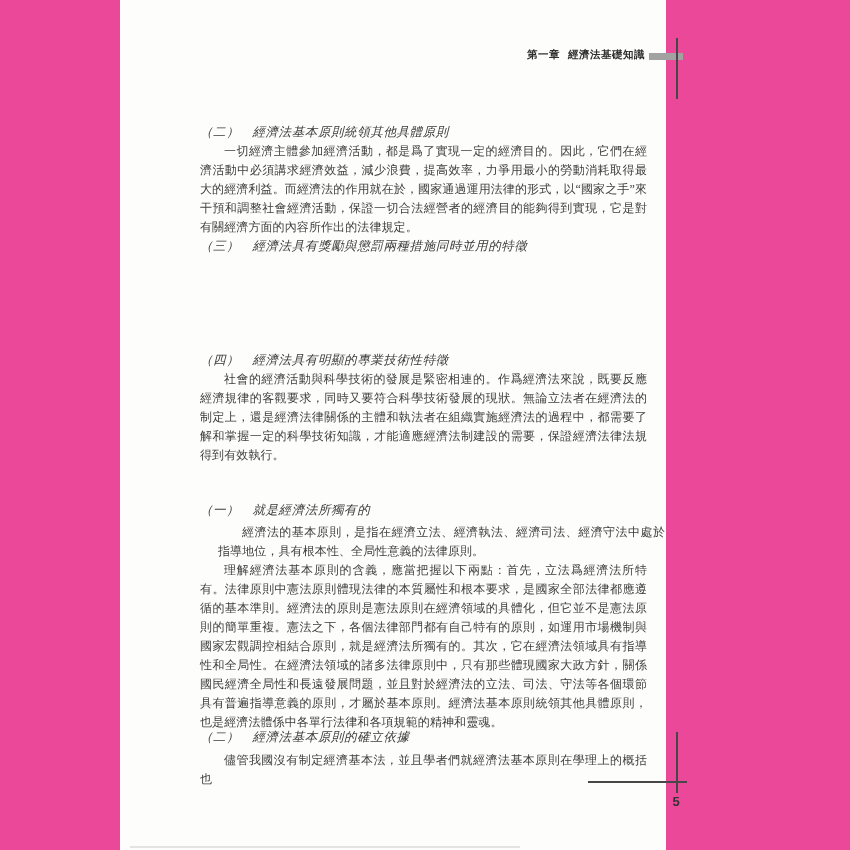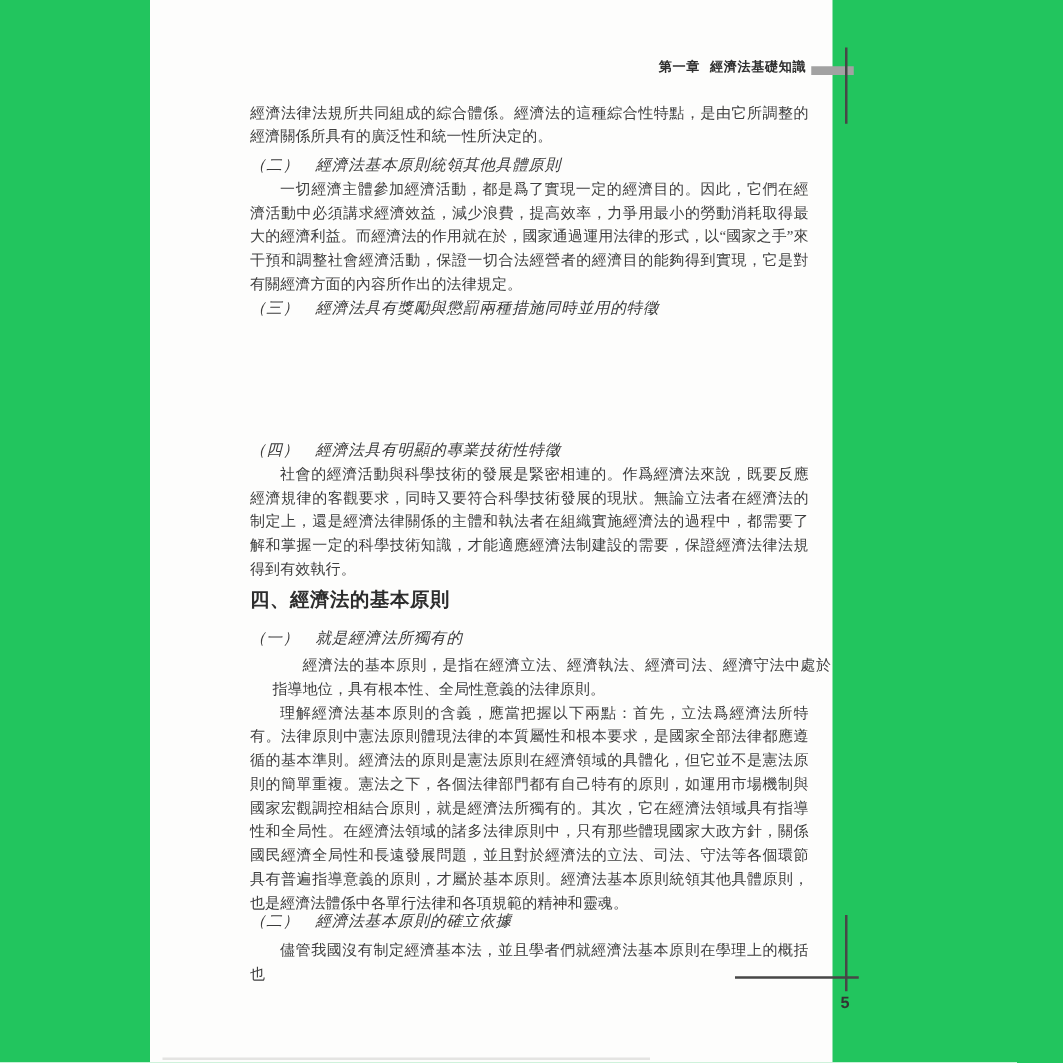--- a/index.html
+++ b/index.html
@@ -5,21 +5,21 @@
   html, body {
     margin: 0;
     padding: 0;
     background: #ffffff;
     font-family: "Liberation Serif", "DejaVu Serif", serif;
   }
   #screen {
     position: relative;
     width: 850px;
     height: 850px;
-    background: #22c55e;
+    background: #ec4899;
     overflow: hidden;
   }
   
   #page-tint {
     position: absolute;
     left: 120px; top: 0;
     width: 546px; height: 850px;
     background: #fdfdfc;
   }
   
@@ -139,27 +139,25 @@
 <div id="screen">
   <div id="page-tint"></div>
 
   <div id="running-header">
     <span class="chapter-label">第一章</span><span>經濟法基礎知識</span>
   </div>
   <div class="header-bar"></div>
   <div class="vrule-top"></div>
 
   <div id="content">
-    <div class="para no-indent b0">經濟法律法規所共同組成的綜合體係。經濟法的這種綜合性特點，是由它所調整的經濟關係所具有的廣泛性和統一性所決定的。</div>
     <div class="subheading b1">（二）　經濟法基本原則統領其他具體原則</div>
     <div class="para b2">一切經濟主體參加經濟活動，都是爲了實現一定的經濟目的。因此，它們在經濟活動中必須講求經濟效益，減少浪費，提高效率，力爭用最小的勞動消耗取得最大的經濟利益。而經濟法的作用就在於，國家通過運用法律的形式，以“國家之手”來干預和調整社會經濟活動，保證一切合法經營者的經濟目的能夠得到實現，它是對有關經濟方面的內容所作出的法律規定。</div>
     <div class="subheading b3">（三）　經濟法具有獎勵與懲罰兩種措施同時並用的特徵</div>
     <div class="subheading b5">（四）　經濟法具有明顯的專業技術性特徵</div>
     <div class="para b6">社會的經濟活動與科學技術的發展是緊密相連的。作爲經濟法來說，既要反應經濟規律的客觀要求，同時又要符合科學技術發展的現狀。無論立法者在經濟法的制定上，還是經濟法律關係的主體和執法者在組織實施經濟法的過程中，都需要了解和掌握一定的科學技術知識，才能適應經濟法制建設的需要，保證經濟法律法規得到有效執行。</div>
-    <div class="section-heading b7">四、經濟法的基本原則</div>
     <div class="subheading b8">（一）　就是經濟法所獨有的</div>
     <div class="para b9">經濟法的基本原則，是指在經濟立法、經濟執法、經濟司法、經濟守法中處於指導地位，具有根本性、全局性意義的法律原則。</div>
     <div class="para b10">理解經濟法基本原則的含義，應當把握以下兩點：首先，立法爲經濟法所特有。法律原則中憲法原則體現法律的本質屬性和根本要求，是國家全部法律都應遵循的基本準則。經濟法的原則是憲法原則在經濟領域的具體化，但它並不是憲法原則的簡單重複。憲法之下，各個法律部門都有自己特有的原則，如運用市場機制與國家宏觀調控相結合原則，就是經濟法所獨有的。其次，它在經濟法領域具有指導性和全局性。在經濟法領域的諸多法律原則中，只有那些體現國家大政方針，關係國民經濟全局性和長遠發展問題，並且對於經濟法的立法、司法、守法等各個環節具有普遍指導意義的原則，才屬於基本原則。經濟法基本原則統領其他具體原則，也是經濟法體係中各單行法律和各項規範的精神和靈魂。</div>
     <div class="subheading b11">（二）　經濟法基本原則的確立依據</div>
     <div class="para b12">儘管我國沒有制定經濟基本法，並且學者們就經濟法基本原則在學理上的概括也</div>
   </div>
 
   <div class="vrule-bottom"></div>
   <div class="hrule-bottom"></div>
   <div id="page-number">5</div>

